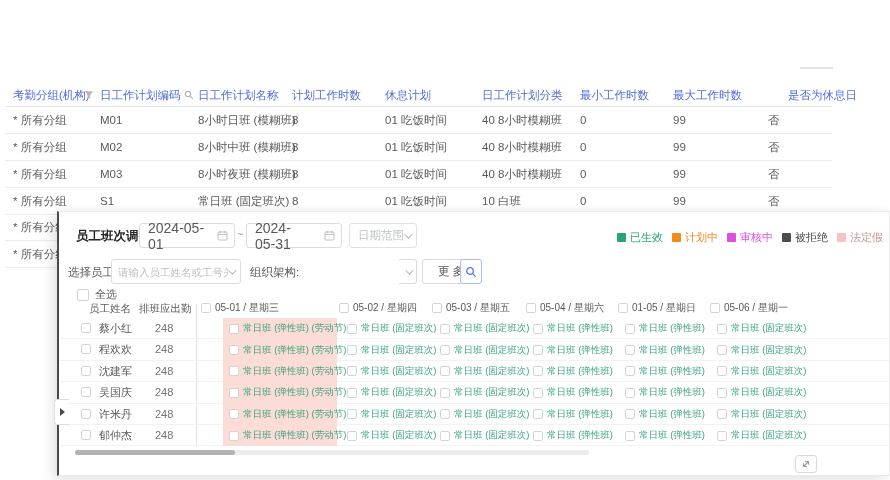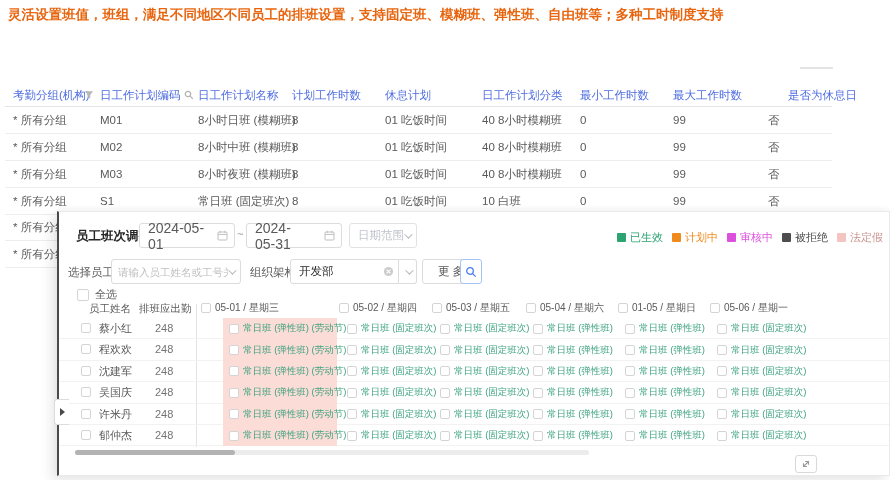--- a/index.html
+++ b/index.html
@@ -108,21 +108,20 @@
   .tri-right { width:0; height:0; border-left:5px solid #4a4a4a; border-top:4px solid transparent; border-bottom:4px solid transparent; }
 
   .chev { width:6px; height:6px; border-right:1.4px solid #b4b4b4; border-bottom:1.4px solid #b4b4b4;
           transform:rotate(45deg) translateY(-2px); flex:none; }
 </style>
 </head>
 <body>
 
 <div class="screen">
 
-  <div class="banner">灵活设置班值，班组，满足不同地区不同员工的排班设置，支持固定班、模糊班、弹性班、自由班等；多种工时制度支持</div>
 
   <div class="tr-divider"></div>
 
   <div class="plan-header">
     <span class="ph0">考勤分组(机构)</span>
     <span class="icn funnel-pos">
       <svg width="10" height="10" viewBox="0 0 10 10">
           <path d="M1 1.2h8L6.2 5v3.6L3.8 7.2V5L1 1.2z" fill="#b8b8b8"></path>
         </svg>
     </span>
@@ -251,30 +250,20 @@
         <span class="legend-label">法定假</span>
       </span>
       </div>
 
     <span class="flabel fl1">选择员工:</span>
     <div class="emp-input">
       <input type="text" placeholder="请输入员工姓名或工号关键字" style="">
       <span class="chev"></span>
     </div>
     <span class="flabel fl2">组织架构:</span>
-    <div class="org-input">
-      <input type="text" value="开发部" style="">
-      <span>
-        <svg width="11" height="11" viewBox="0 0 11 11">
-            <circle cx="5.5" cy="5.5" r="4.6" fill="#cccccc"></circle>
-            <line x1="3.6" y1="3.6" x2="7.4" y2="7.4" stroke="#fff" stroke-width="1.1"></line>
-            <line x1="7.4" y1="3.6" x2="3.6" y2="7.4" stroke="#fff" stroke-width="1.1"></line>
-          </svg>
-      </span>
-    </div>
     <div class="org-dd-btn">
       <span class="chev"></span>
     </div>
     <button class="more-btn">更多</button>
     <button class="search-btn">
       <svg width="12" height="12" viewBox="0 0 12 12">
           <circle cx="5" cy="5" r="3.3" fill="none" stroke="#4a7df0" stroke-width="1.3"></circle>
           <line x1="7.6" y1="7.6" x2="10.6" y2="10.6" stroke="#4a7df0" stroke-width="1.3"></line>
         </svg>
     </button>

